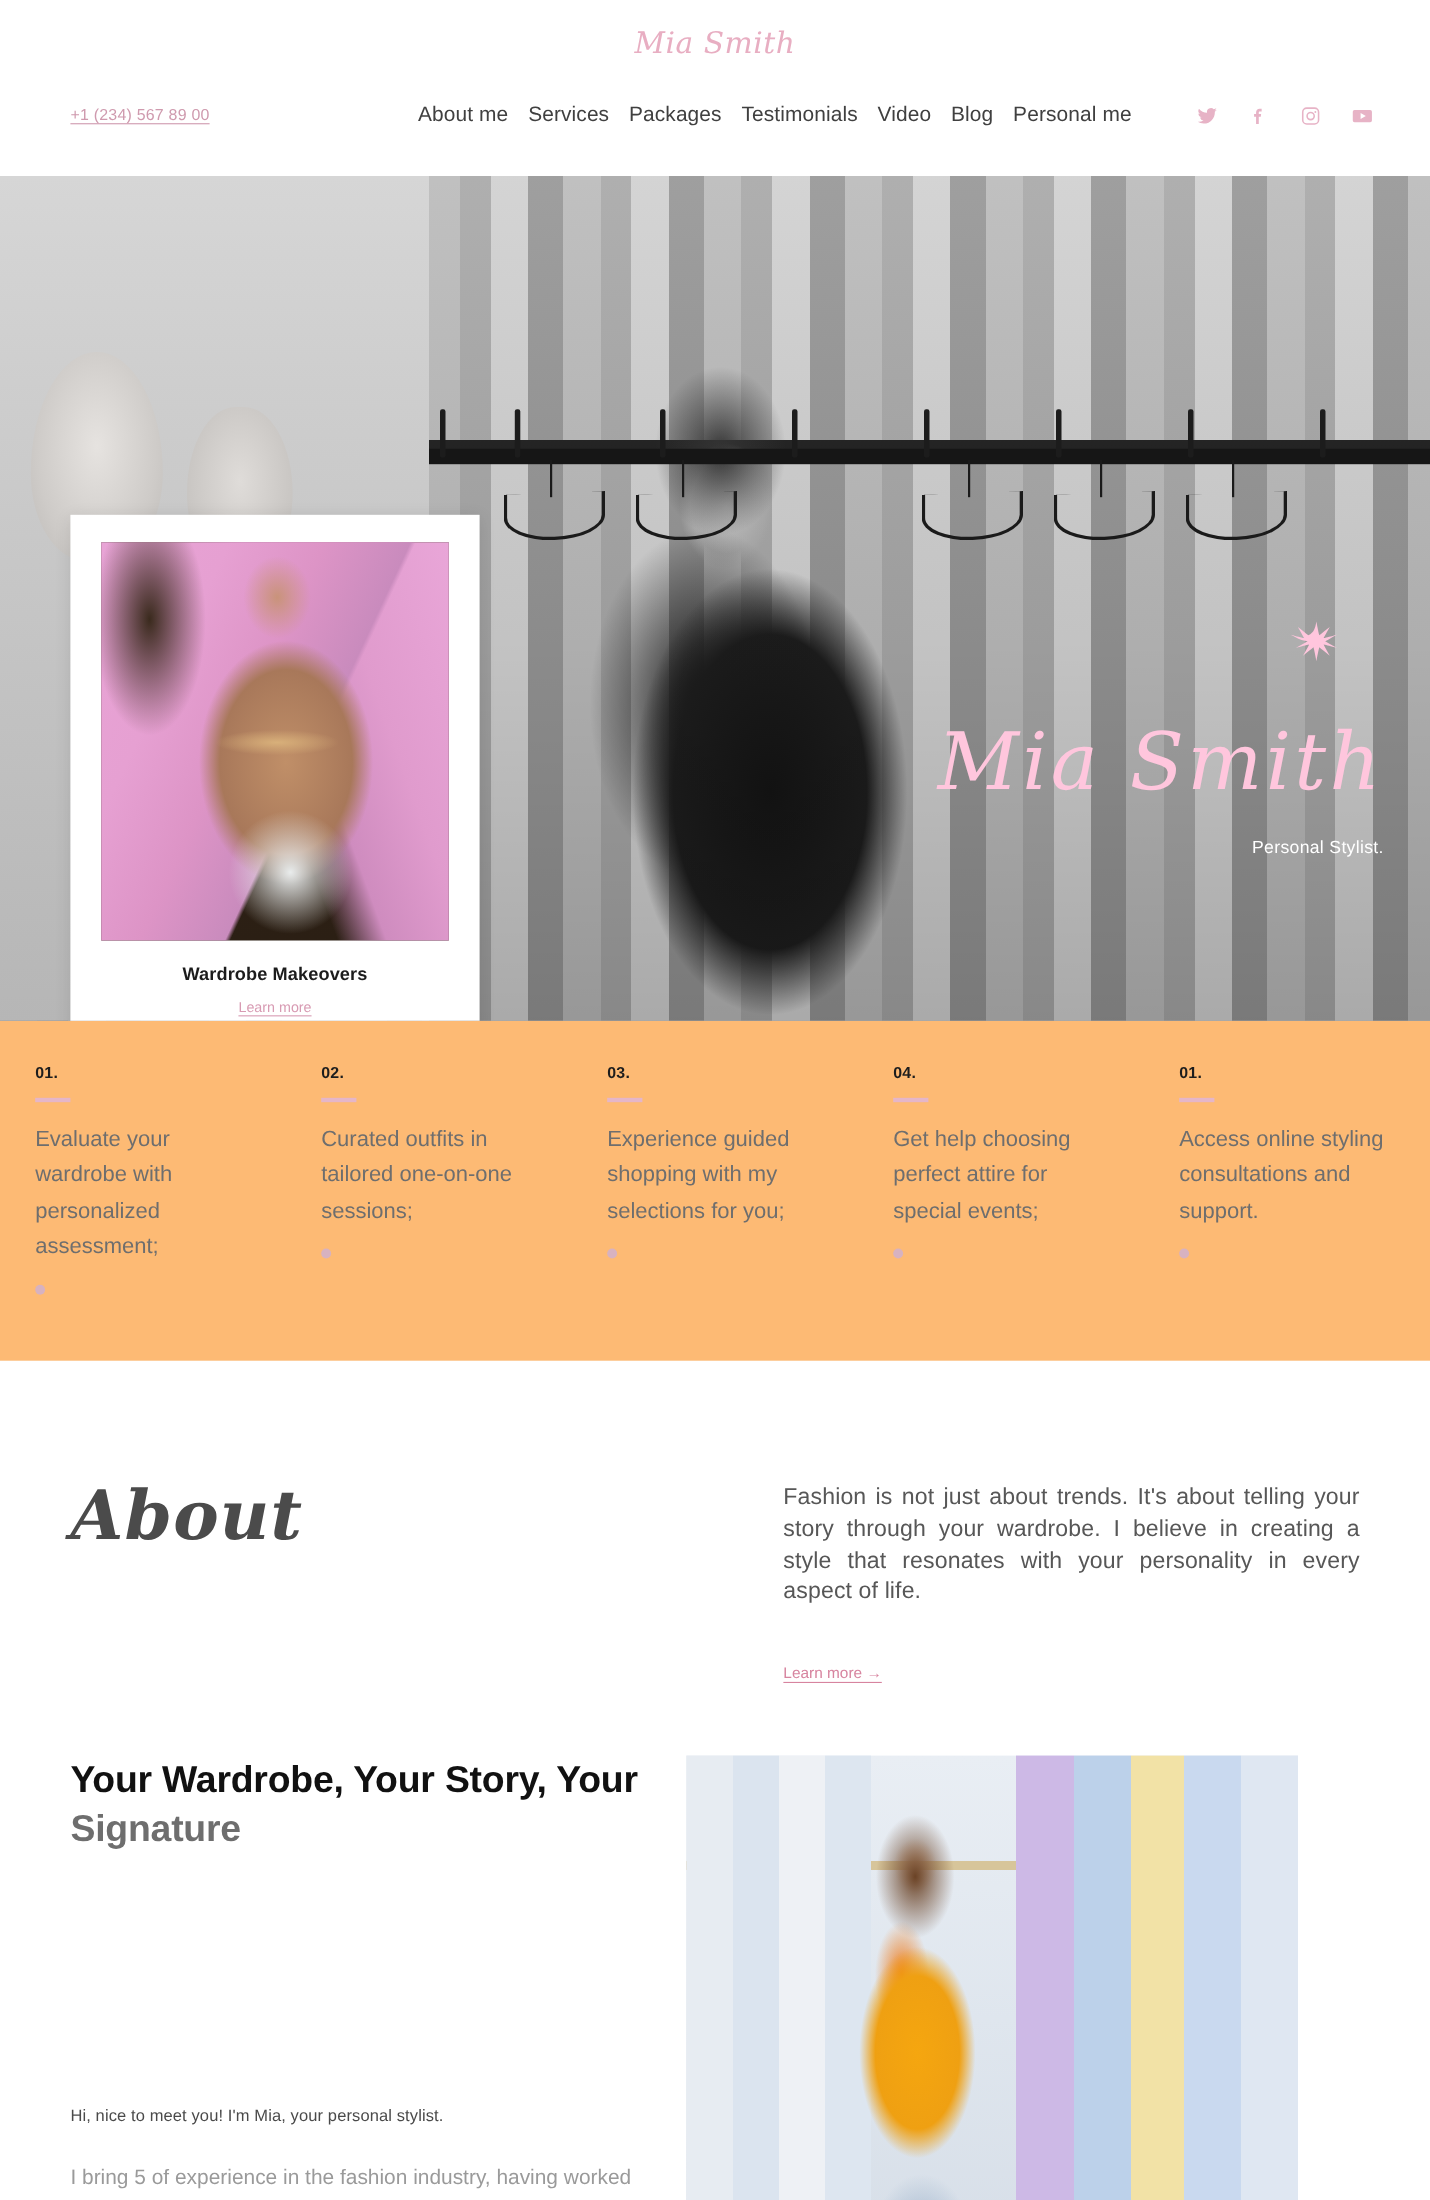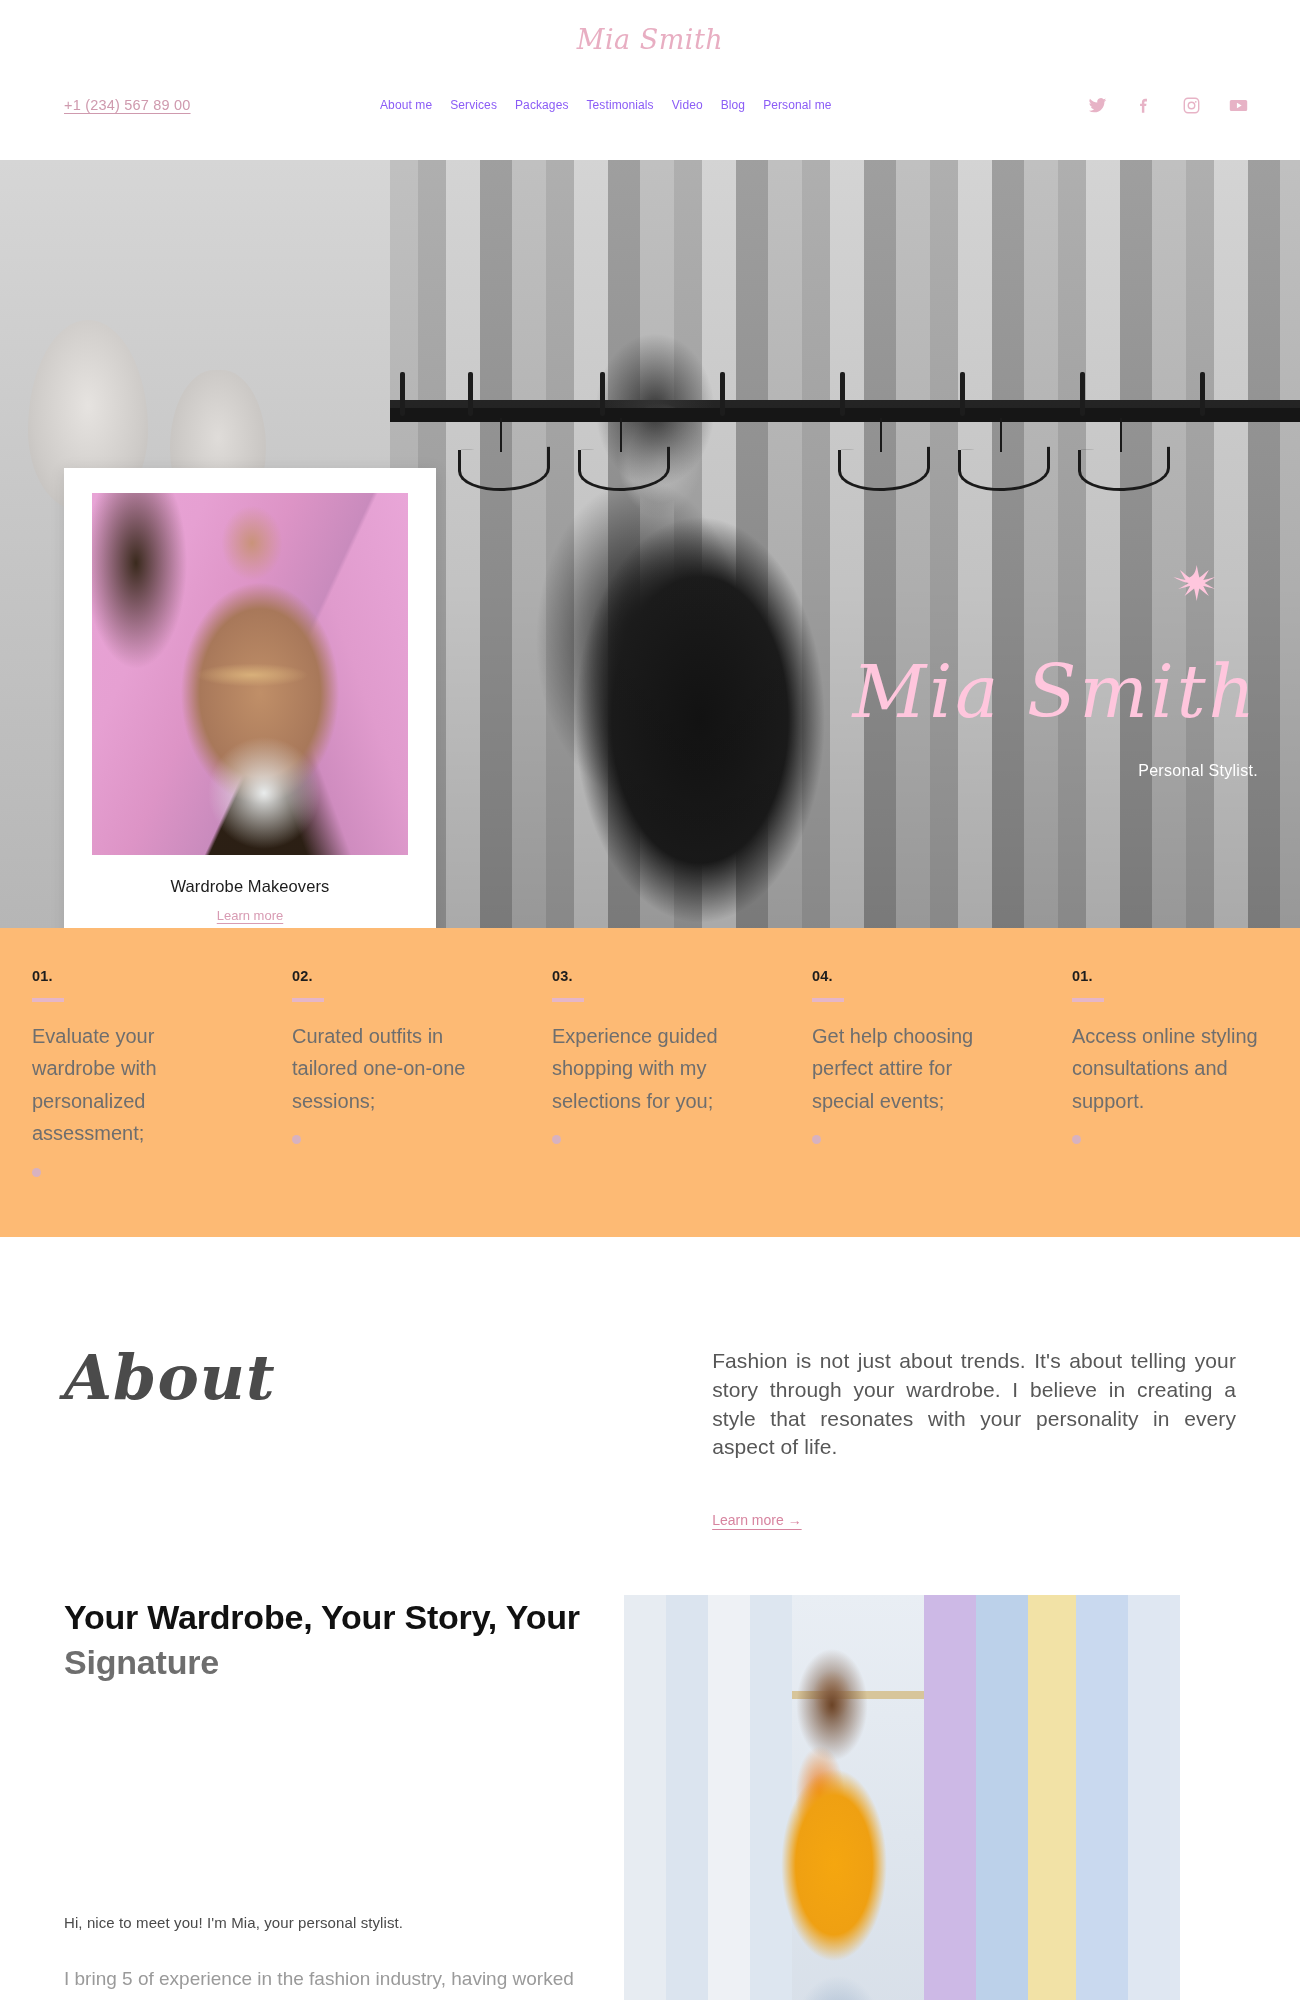--- a/index.html
+++ b/index.html
@@ -47,22 +47,22 @@
     white-space:nowrap;
   }
   .main-nav {
     position:absolute;
     left:380px;
     display:flex;
     gap:18px;
     align-items:center;
   }
   .nav-item {
-    font-size:12px;
-    color:#8b5cf6;
+    font-size:19px;
+    color:#404040;
     white-space:nowrap;
     letter-spacing:0.1px;
     cursor:pointer;
   }
   .social-row {
     position:absolute;
     right:52px;
     display:flex;
     gap:28px;
     align-items:center;
@@ -167,21 +167,21 @@
       
       linear-gradient(250deg, #e9a6d8 0%, #e09bcd 26%, #cf8cbf 42%, rgba(190,125,175,0) 52%),
       linear-gradient(180deg, #352515 0%, #2b1f14 100%);
     background-repeat:no-repeat;
     background-size:cover;
   }
   .hero-card-title {
     margin-top:22px;
     text-align:center;
     font-size:16.5px;
-    font-weight:400;
+    font-weight:700;
     color:#1c1c1c;
     letter-spacing:0.1px;
   }
   .hero-card-link {
     margin-top:12px;
     text-align:center;
     font-size:13px;
     color:#d89bb3;
     text-decoration:underline;
     text-underline-offset:3px;

